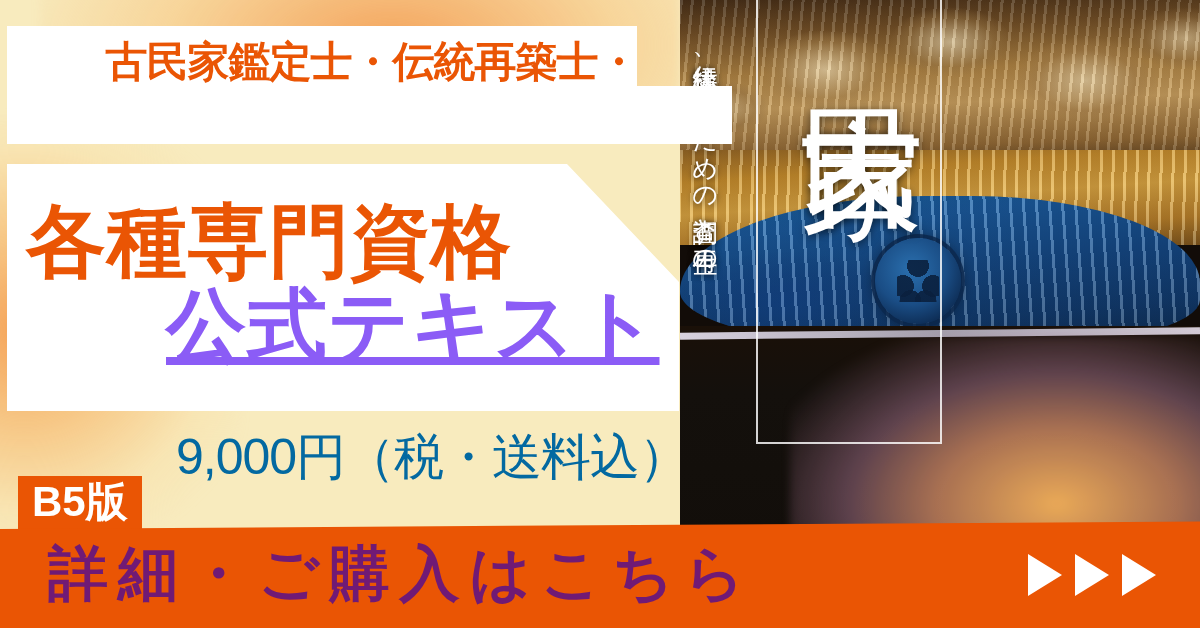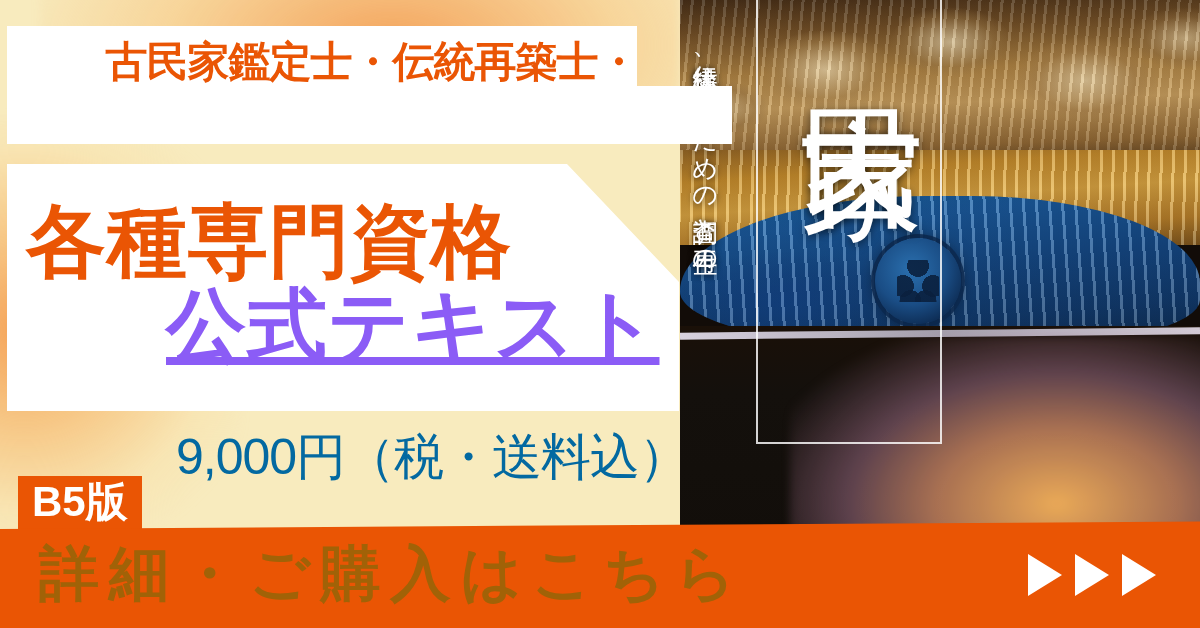--- a/index.html
+++ b/index.html
@@ -162,22 +162,22 @@
     color:#0369a1;font-size:50px;line-height:1;letter-spacing:-1px;
     white-space:nowrap;
   }
 
   
   .cta{
     position:absolute;left:-10px;top:529px;width:1230px;height:108px;
     background:#ea5504;transform:rotate(-.35deg);transform-origin:0 0;
   }
   .cta-text{
-    position:absolute;left:39px;top:544px;
-    color:#a16207;font-weight:bold;font-size:60px;line-height:1;
+    position:absolute;left:48px;top:544px;
+    color:#701a75;font-weight:bold;font-size:60px;line-height:1;
     letter-spacing:10px;white-space:nowrap;
   }
   .cta-arrows{
     position:absolute;left:1028px;top:554px;display:flex;gap:13px;
   }
   .cta-arrows i{
     display:block;width:0;height:0;
     border-left:34px solid #fff;
     border-top:21px solid transparent;
     border-bottom:21px solid transparent;

